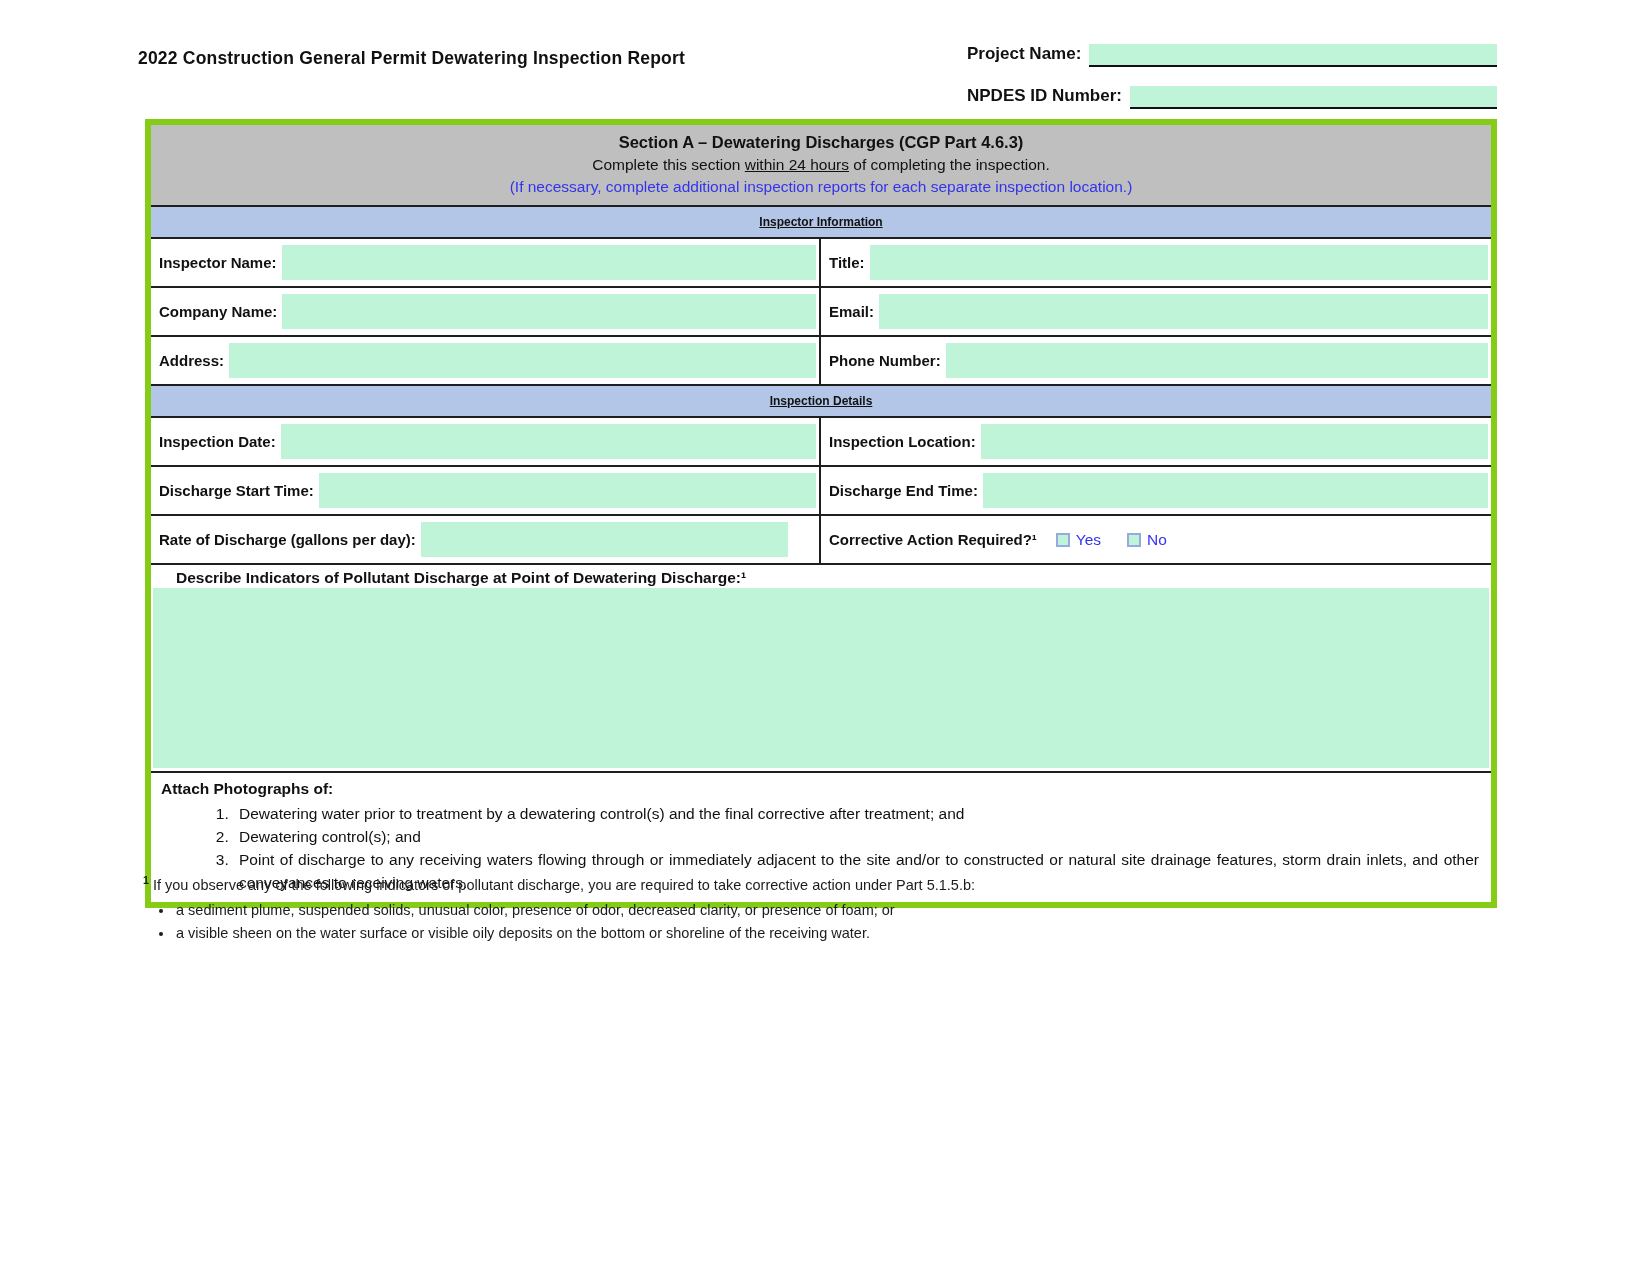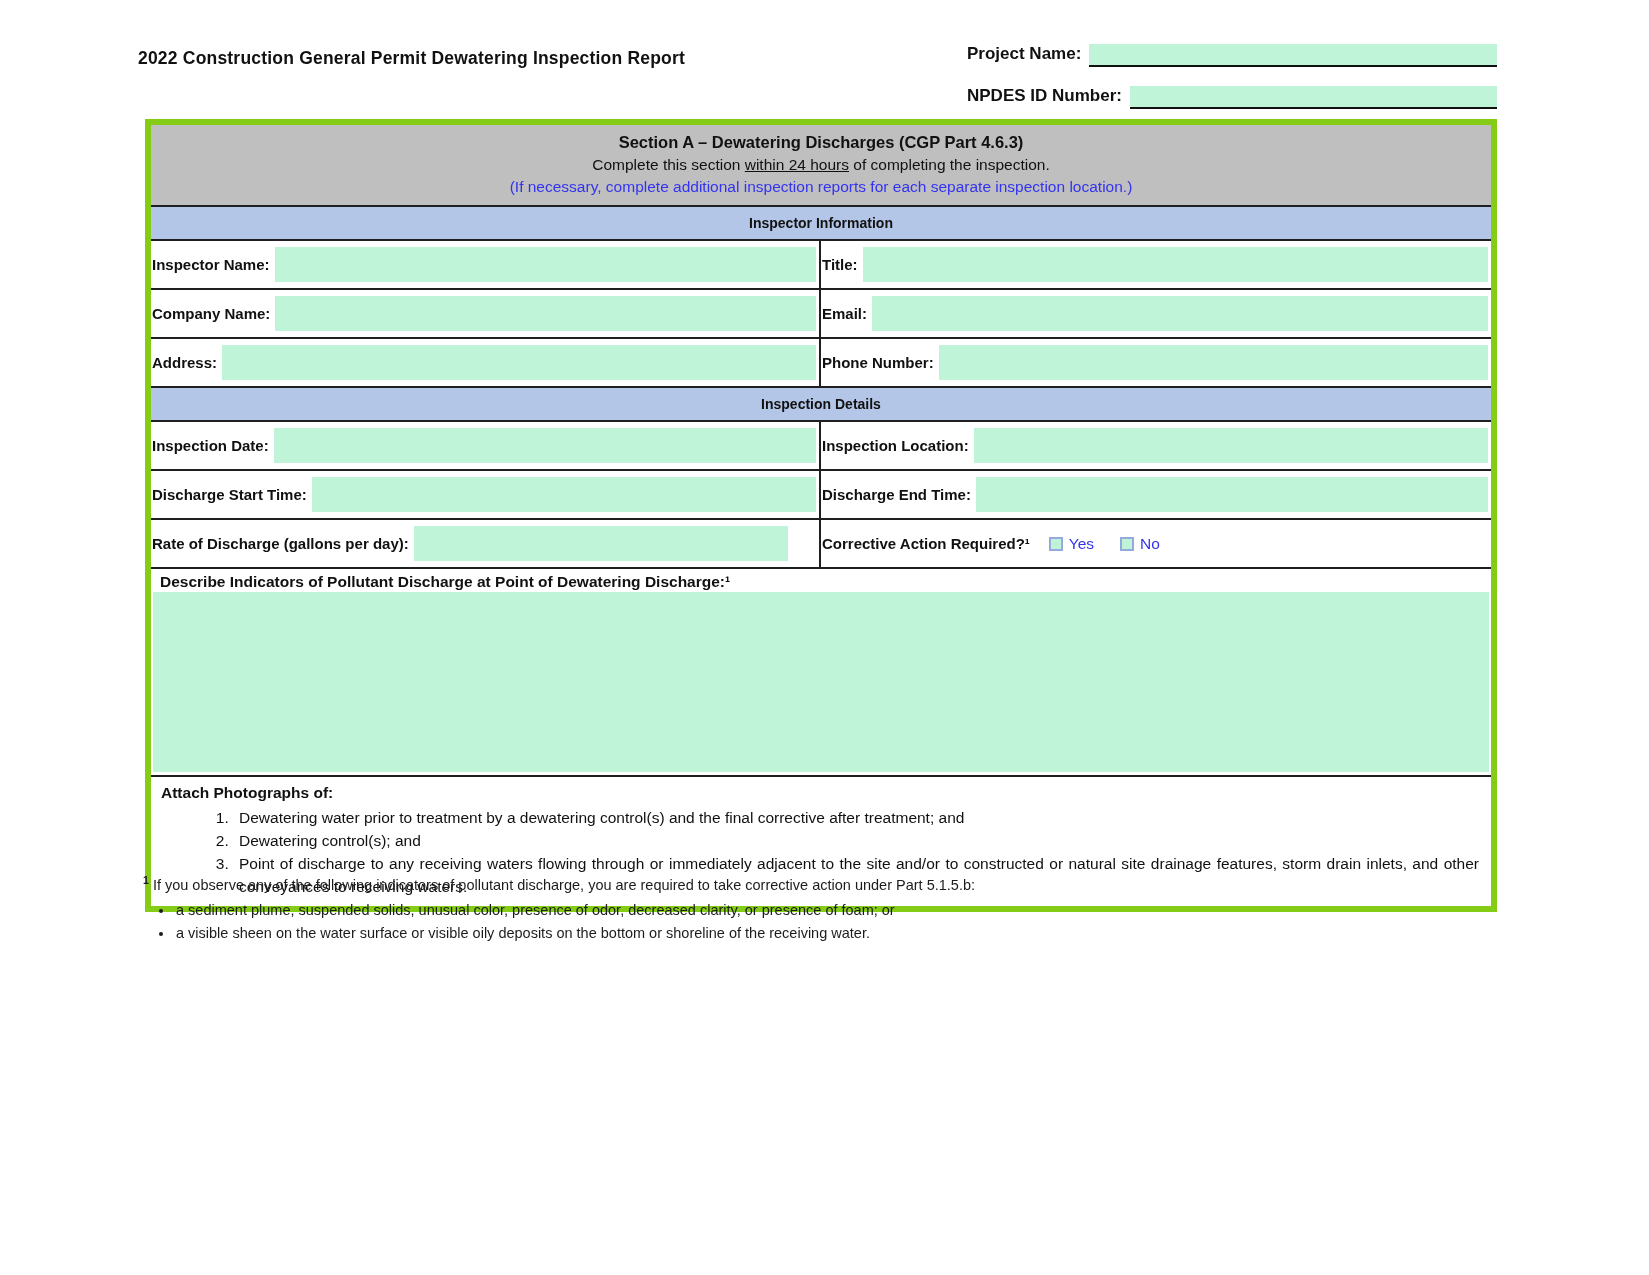--- a/index.html
+++ b/index.html
@@ -34,36 +34,36 @@
   }
   .row{border-bottom:2px solid var(--line);}
   .row:last-child{border-bottom:none;}
 
   .section-head{background:var(--section-header-bg);text-align:center;padding:6px 10px 7px;}
   .section-head .l1{font-size:16.5px;font-weight:bold;line-height:23px;}
   .section-head .l2{font-size:15.5px;line-height:22px;}
   .section-head .l2 .u{text-decoration:underline;}
   .section-head .l3{font-size:15.5px;line-height:22px;color:var(--accent-blue);}
 
-  .sub-head{background:var(--subheader-bg);text-align:center;font-weight:bold;font-size:14px;padding:8px 6px;}
+  .sub-head{background:var(--subheader-bg);text-align:center;font-weight:bold;font-size:12px;padding:8px 6px;text-decoration:underline;}
 
   .field-row{display:grid;grid-template-columns:1fr 1fr;}
-  .cell{display:flex;align-items:center;min-height:47px;padding:3px 3px 3px 1px;}
+  .cell{display:flex;align-items:center;min-height:47px;padding:3px 3px 3px 8px;}
   .cell.left{border-right:2px solid var(--line);}
   .f-label{font-weight:bold;font-size:15px;white-space:nowrap;margin-right:5px;}
   .f-blank{flex:1;align-self:stretch;margin:3px 0;background:var(--field-highlight);}
   .f-blank.short{margin-right:28px;}
 
   .check-group{display:flex;align-items:center;color:var(--accent-blue);font-size:15.5px;}
   .checkbox{display:inline-block;width:14px;height:14px;background:var(--field-highlight);
     border:2px solid var(--checkbox-border);margin:0 6px 0 14px;cursor:pointer;}
   .check-label{margin-right:12px;}
 
   .describe-row{padding:3px 0 3px;}
-  .describe-row .d-label{font-weight:bold;font-size:15.5px;padding:1px 9px 1px;}
+  .describe-row .d-label{font-weight:bold;font-size:15.5px;padding:1px 25px 1px;}
   .describe-area{margin:0 2px;height:180px;background:var(--field-highlight);}
 
   .attach-row{padding:5px 12px 8px 10px;}
   .attach-row .a-label{font-weight:bold;font-size:15.5px;line-height:22px;}
   .attach-row ol{margin:2px 0 0 0;padding-left:72px;}
   .attach-row li{font-size:15.5px;line-height:23px;padding-left:6px;text-align:justify;}
 
   
   .footnotes{position:absolute;left:143px;top:870px;width:1356px;font-size:14.5px;color:#1c1c1c;}
   .fn-line{line-height:21px;margin-bottom:2px;}

